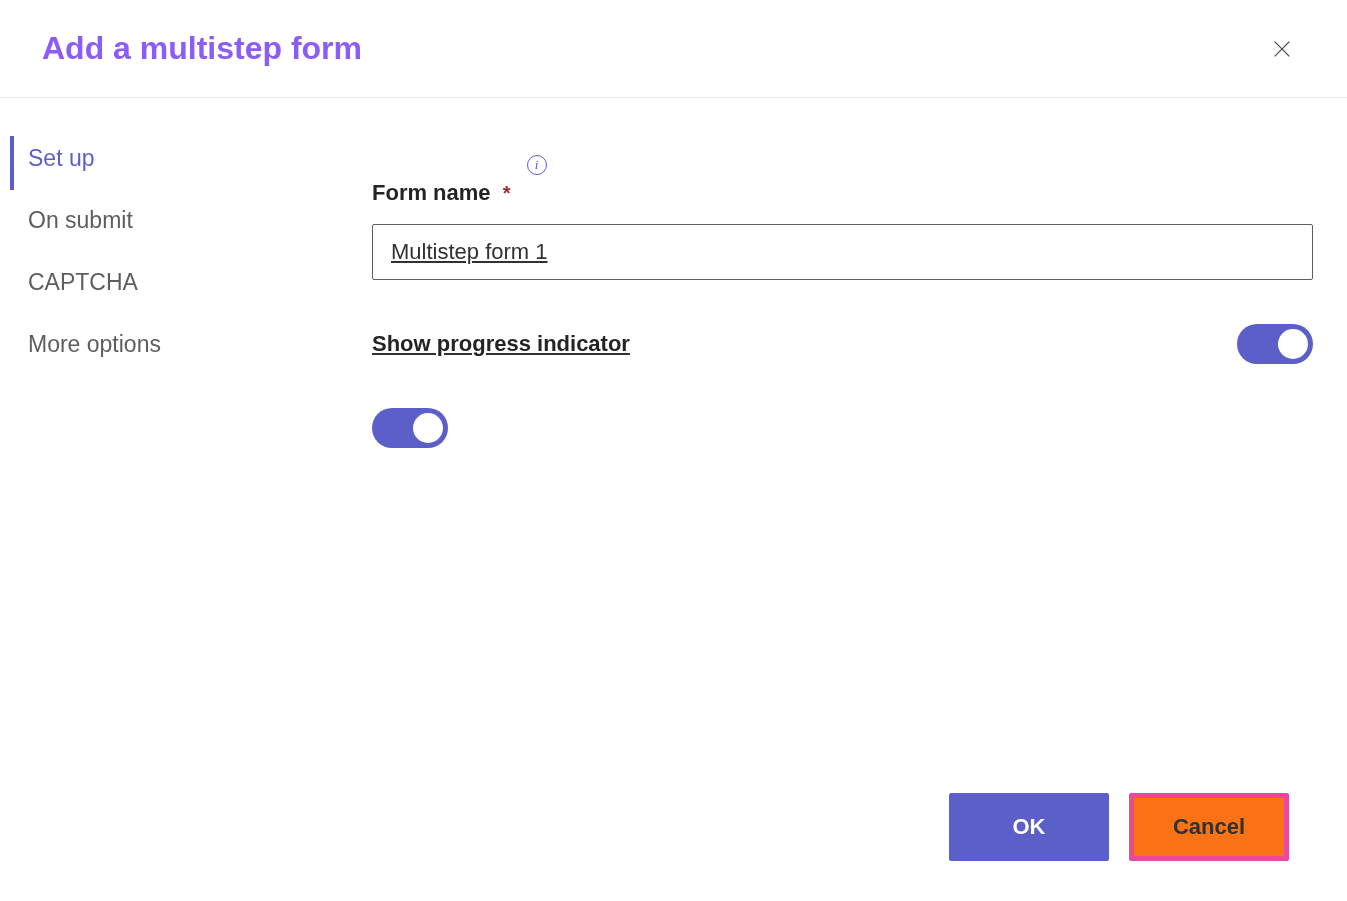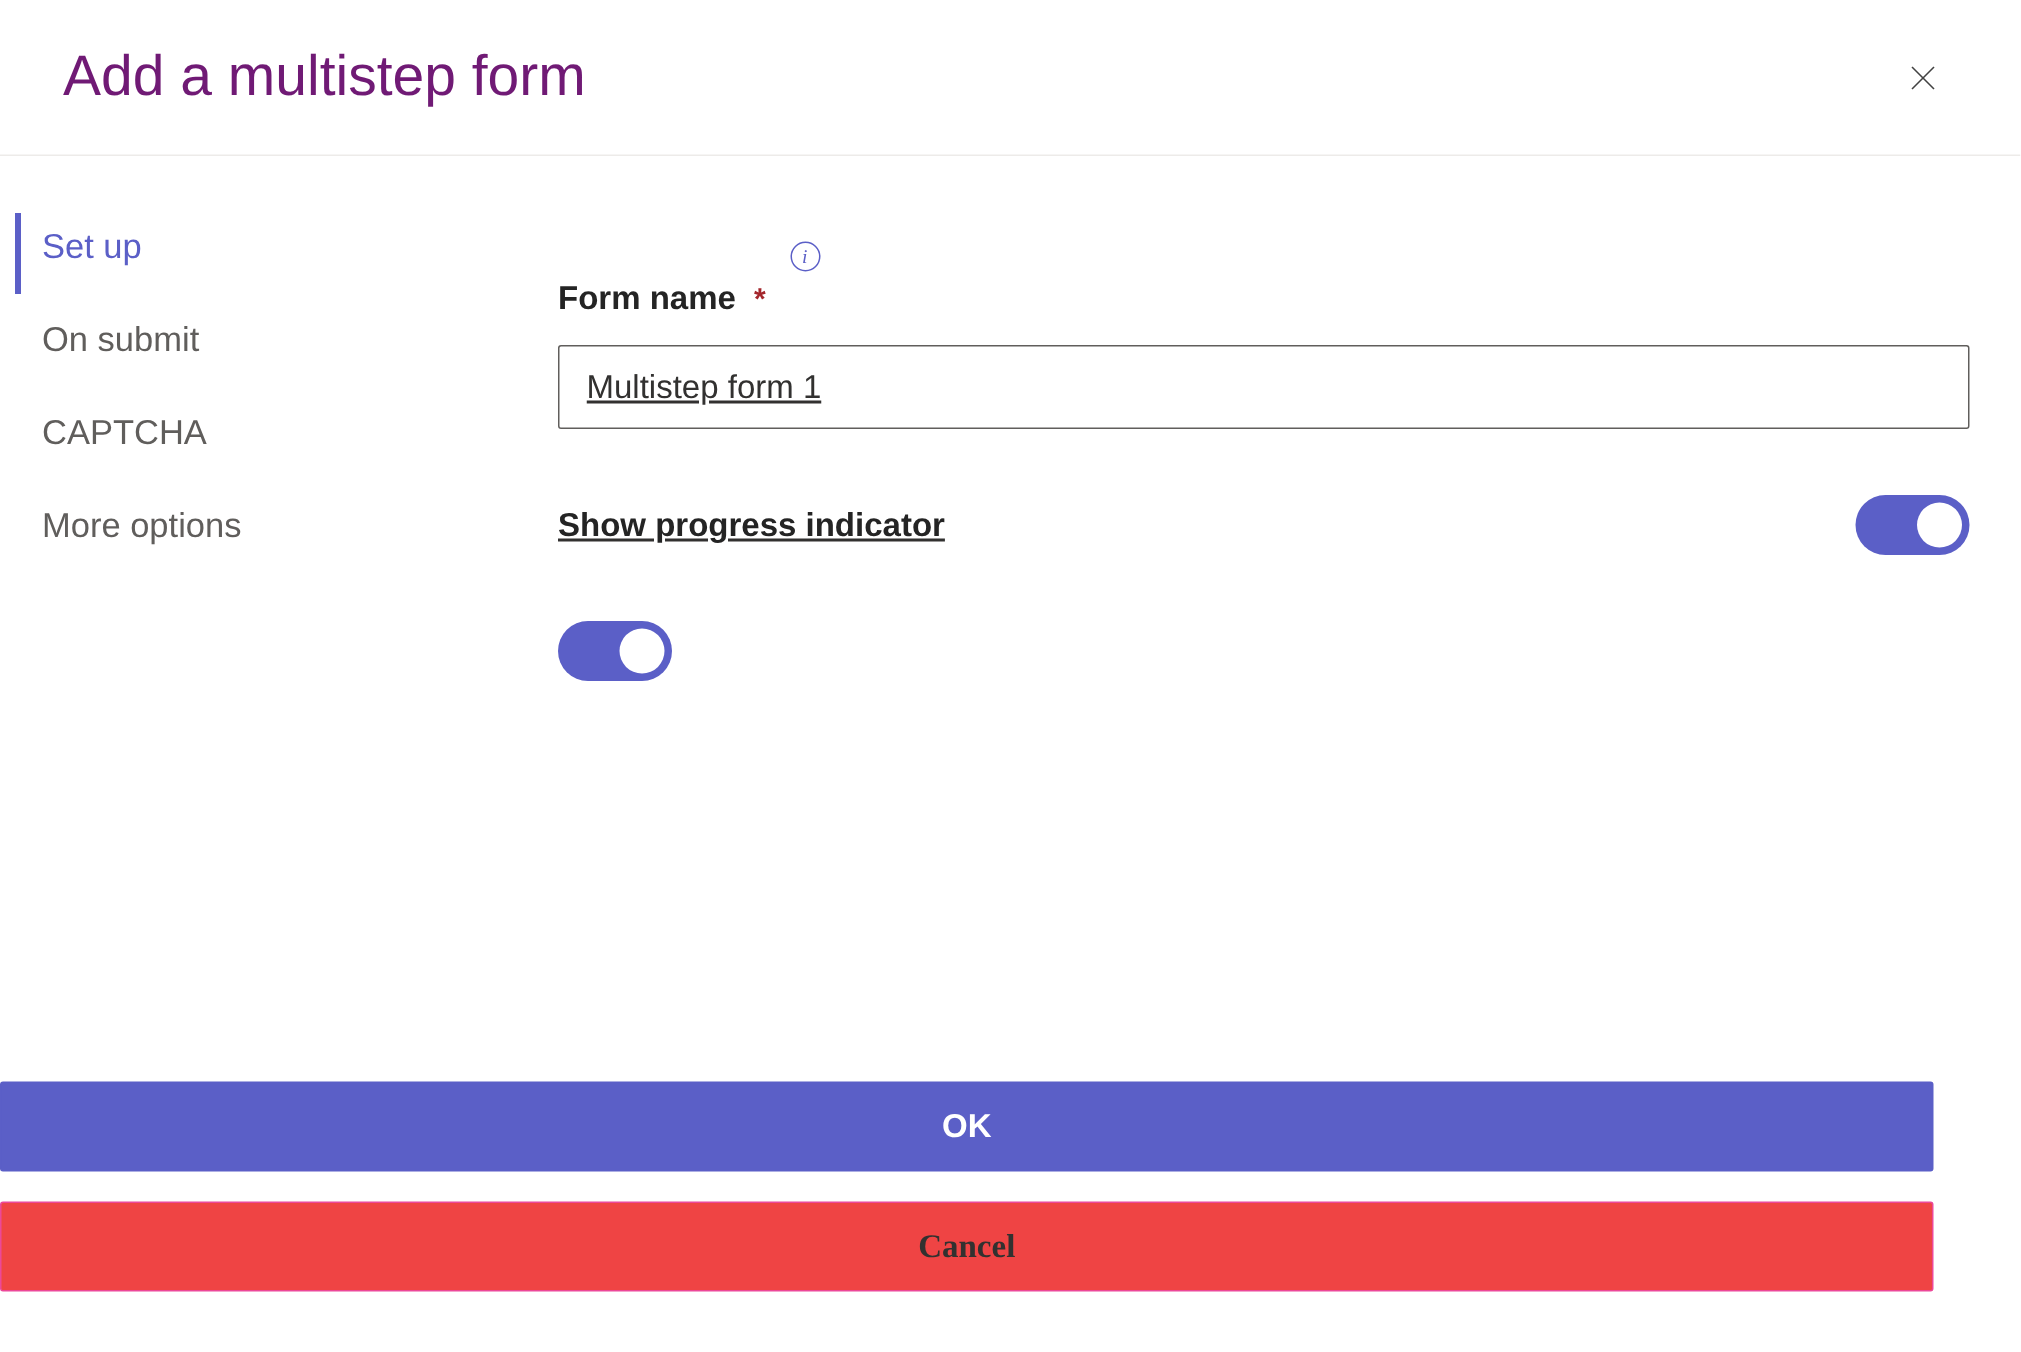--- a/index.html
+++ b/index.html
@@ -22,23 +22,23 @@
     flex-direction: column;
   }
   .dialog-header {
     display: flex;
     align-items: center;
     justify-content: space-between;
     padding: 30px 48px 30px 42px;
     border-bottom: 1px solid #edebe9;
   }
   .dialog-title {
-    font-size: 38px;
-    font-weight: 400;
-    color: #701a75;
+    font-size: 32px;
+    font-weight: 700;
+    color: #8b5cf6;
   }
   .close-btn {
     background: none;
     border: none;
     cursor: pointer;
     padding: 6px;
     display: flex;
     align-items: center;
     justify-content: center;
   }
@@ -147,41 +147,39 @@
     border-radius: 50%;
     position: absolute;
     top: 5px;
     right: 5px;
   }
   .dialog-footer {
     display: flex;
     justify-content: flex-end;
     gap: 20px;
     padding: 0 58px 40px 0;
-    flex-direction: column;
   }
   .btn {
     min-width: 160px;
     padding: 16px 28px;
     font-size: 22px;
     font-weight: 600;
     border-radius: 2px;
     cursor: pointer;
     font-family: inherit;
   }
   .btn-primary {
     background: #5b5fc7;
     color: #ffffff;
     border: 1px solid #5b5fc7;
   }
   .btn-secondary {
-    background: #ef4444;
+    background: #f97316;
     color: #323130;
-    border: 1px solid #ec4899;
-    font-family: Liberation Serif, serif;
+    border: 5px solid #ec4899;
   }
 </style>
 </head>
 <body>
 
 <div class="dialog">
 
   <div class="dialog-header">
     <h1 class="dialog-title">Add a multistep form</h1>
     <button class="close-btn">

